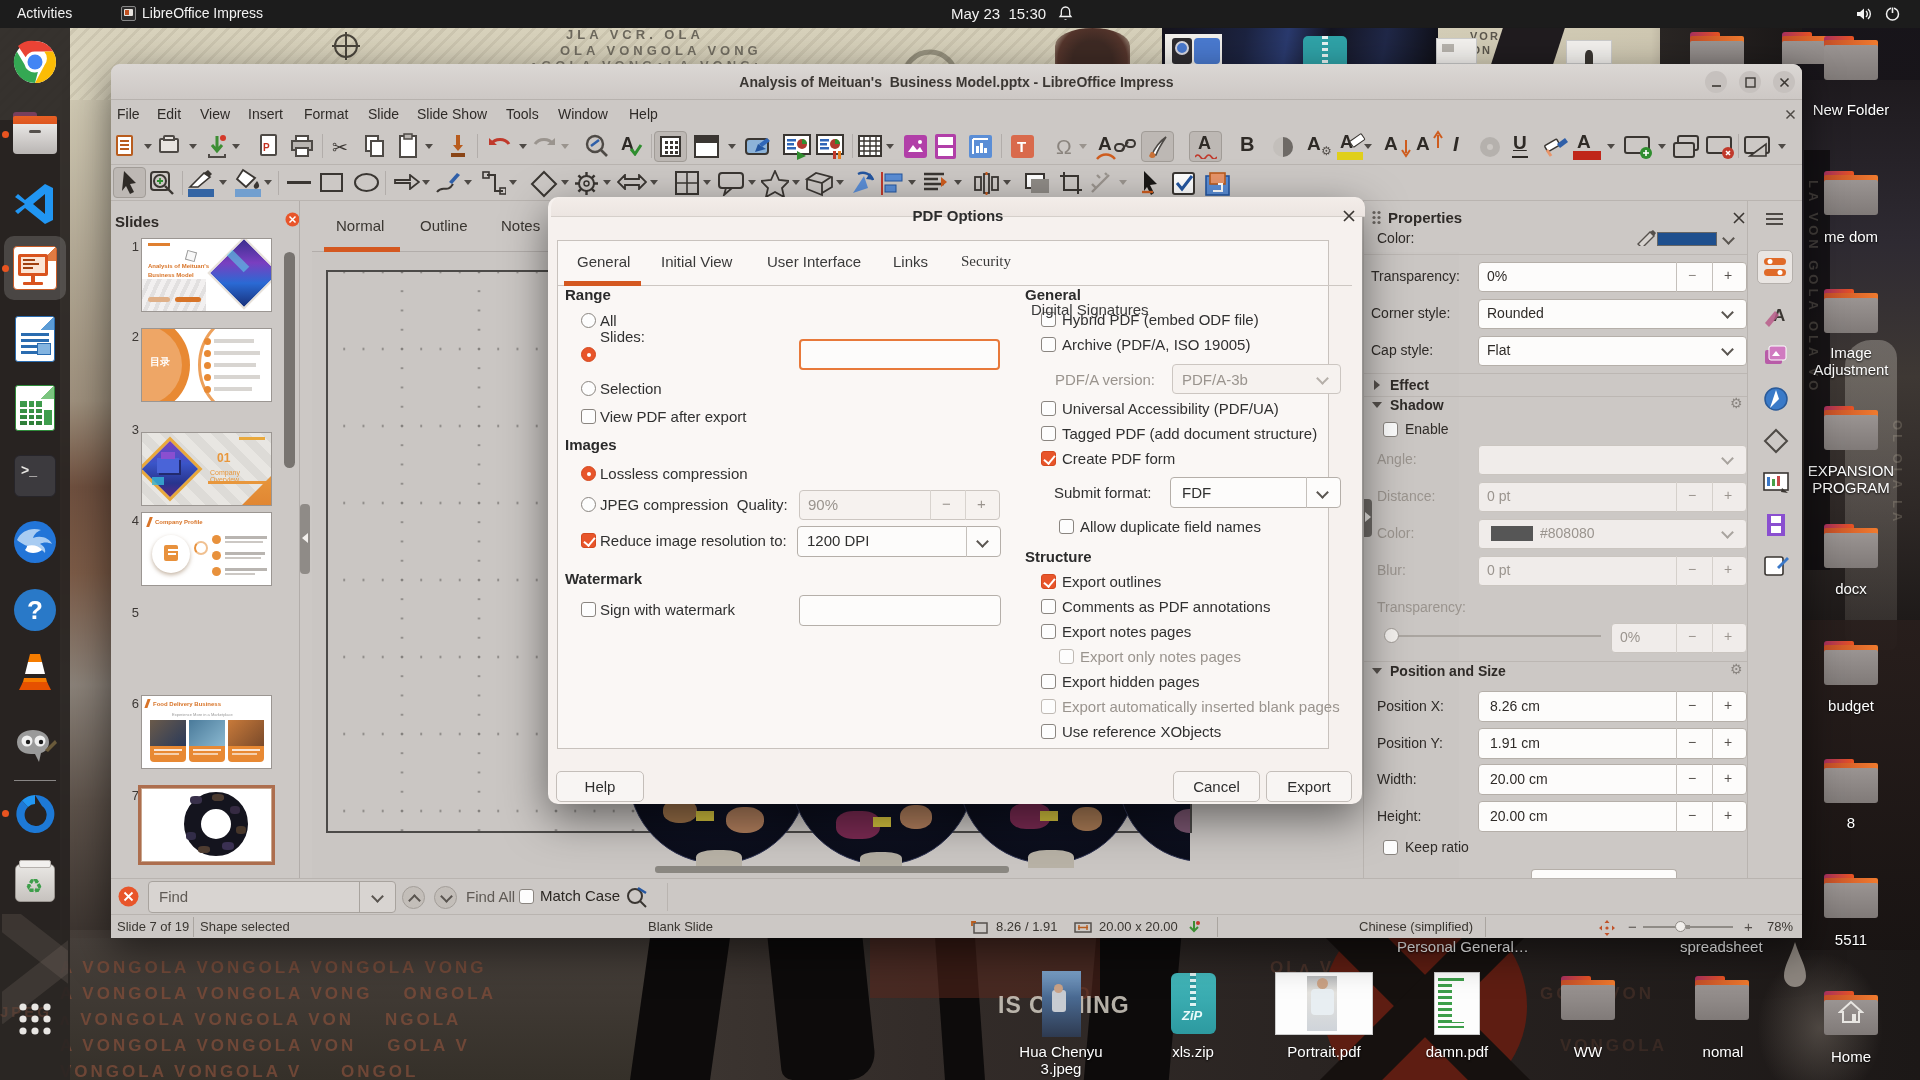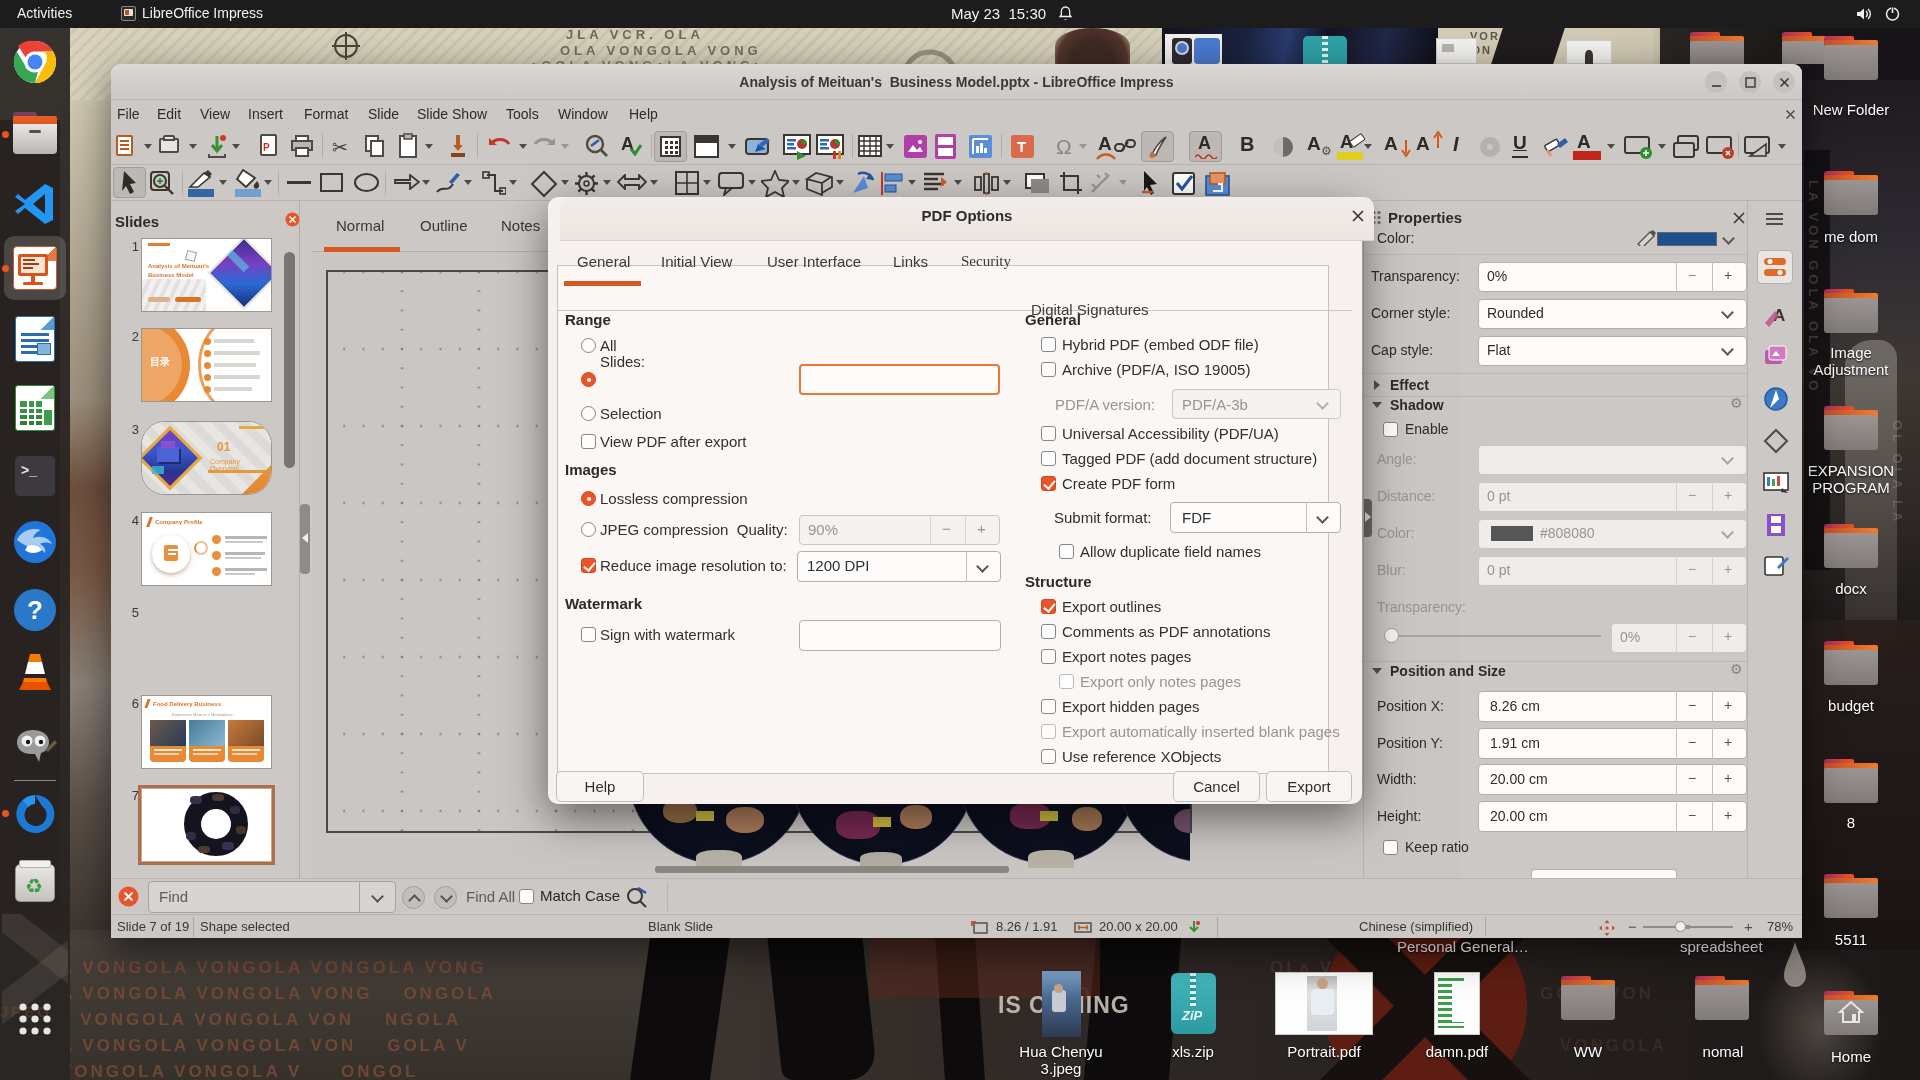--- a/index.html
+++ b/index.html
@@ -58,23 +58,23 @@
 #canvas { position:absolute; left:201px; top:188px; width:1147px; height:626px; background:#cac6c3; }
 .circ2 { position:absolute; border-radius:50%; background:radial-gradient(circle at 50% 30%, #1a2040 0%, #0d1020 55%, #0a0c18 100%); border:1px solid #2a3050; }
 
 #props { position:absolute; left:1252px; top:137px; width:384px; height:677px; border-left:1px solid #b9b4b0; font-size:14px; color:#2f2b28; }
 #sidetabs { position:absolute; left:1636px; top:137px; width:55px; height:677px; border-left:1px solid #b9b4b0; }
 
 #findbar { position:absolute; left:0; top:814px; width:100%; height:36px; border-top:1px solid #b9b4b0; }
 #statusbar { position:absolute; left:0; top:850px; width:100%; height:24px; border-top:1px solid #b9b4b0; font-size:13px; color:#3a3631; }
 
 #dialog { position:absolute; left:548px; top:197px; width:814px; height:607px; background:#f6f1ee; border-radius:10px; box-shadow:0 14px 44px rgba(0,0,0,0.5); font-size:15px; color:#303030; }
-#dlg-title { position:absolute; left:12px; top:0; width:100%; height:44px; background:linear-gradient(180deg,#f3ede9,#ece5e1); border-radius:10px 10px 0 0; border-bottom:1px solid #d5cfca; }
+#dlg-title { position:absolute; left:3px; top:0; width:100%; height:20px; background:linear-gradient(180deg,#f3ede9,#ece5e1); border-radius:10px 10px 0 0; border-bottom:1px solid #d5cfca; }
 .dtab { position:absolute; top:56px; font-size:15px; color:#3a3a3a; z-index:5; }
-#dlg-content { position:absolute; left:9px; top:43px; width:772px; height:509px; background:#faf7f5; border:1px solid #c8c2bd;margin-top:25px; }
+#dlg-content { position:absolute; left:9px; top:43px; width:772px; height:509px; background:#faf7f5; border:1px solid #c8c2bd; }
 .dhead { position:absolute; font-weight:bold; color:#2b2b2b; }
 .dbtn { position:absolute; height:31px; background:#f8f5f3; border:1px solid #c4beb9; border-radius:5px; text-align:center; line-height:29px; font-size:15px; color:#2e2e2e; }
 .radio { position:absolute; width:15px; height:15px; border-radius:50%; border:1px solid #8a8580; background:#fdfdfd; }
 .radio.sel { background:#e8552a; border-color:#d4491f; }
 .radio.sel::after { content:""; position:absolute; left:4.5px; top:4.5px; width:4px; height:4px; border-radius:50%; background:#fff; }
 .cbox { position:absolute; width:15px; height:15px; border-radius:3px; border:1px solid #8a8580; background:#fdfdfd; }
 .cbox.chk { background:#e8552a; border-color:#d4491f; }
 .cbox.chk::after { content:""; position:absolute; left:4px; top:1px; width:5px; height:9px; border-right:2px solid #fff; border-bottom:2px solid #fff; transform:rotate(40deg); }
 .dlbl { position:absolute; white-space:nowrap; }
 .dis { color:#9a948e; }
@@ -866,21 +866,21 @@
       <div class="abs" style="left:72px;top:22px;width:46px;height:4px;background:#d8d5d1;"></div>
       <div class="abs" style="left:62px;top:33px;width:7px;height:7px;border-radius:50%;background:#e88933;"></div>
       <div class="abs" style="left:72px;top:34px;width:42px;height:4px;background:#d8d5d1;"></div>
       <div class="abs" style="left:62px;top:45px;width:7px;height:7px;border-radius:50%;background:#e88933;"></div>
       <div class="abs" style="left:72px;top:46px;width:46px;height:4px;background:#d8d5d1;"></div>
       <div class="abs" style="left:62px;top:57px;width:7px;height:7px;border-radius:50%;background:#e88933;"></div>
       <div class="abs" style="left:72px;top:58px;width:38px;height:4px;background:#d8d5d1;"></div>
     </div>
 
     <div class="tnum" style="top:221px;">3</div>
-    <div class="thumb" style="top:220px;border-radius:24px;">
+    <div class="thumb" style="top:231px;">
       <div class="abs" style="left:0;top:0;width:131px;height:72px;background:repeating-linear-gradient(45deg,#e8e6e2 0 9px,#dddbd7 9px 18px);"></div>
       <div class="abs" style="left:5px;top:13px;width:46px;height:46px;background:linear-gradient(135deg,#7a3fc0 0%,#3a55c8 40%,#28348e 75%,#5a2a88 100%);transform:rotate(45deg);border:3px solid #e8a83c;"></div>
       <div class="abs" style="left:15px;top:25px;width:22px;height:15px;background:#4a64d8;box-shadow:2px 2px 0 #222a6e;"></div>
       <div class="abs" style="left:19px;top:19px;width:14px;height:7px;background:#8a4fd0;"></div>
       <div class="abs" style="left:10px;top:44px;width:12px;height:8px;background:#38b8d8;opacity:0.8;"></div>
       <div class="abs" style="left:75px;top:18px;color:#e8973c;font-size:12px;font-weight:bold;">01</div>
       <div class="abs" style="left:68px;top:36px;color:#e8973c;font-size:7px;">Company Overview</div>
       <div class="abs" style="left:66px;top:48px;width:58px;height:3px;background:#e8973c;"></div>
       <div class="abs" style="left:97px;top:4px;width:26px;height:3px;background:#e8a83c;"></div>
       <div class="abs" style="left:108px;top:50px;width:48px;height:48px;background:linear-gradient(135deg,#e8973c,#d87428);transform:rotate(45deg);"></div>

